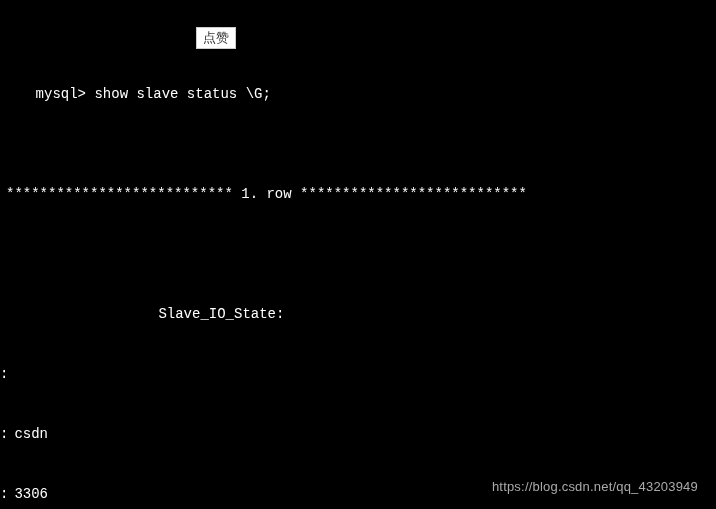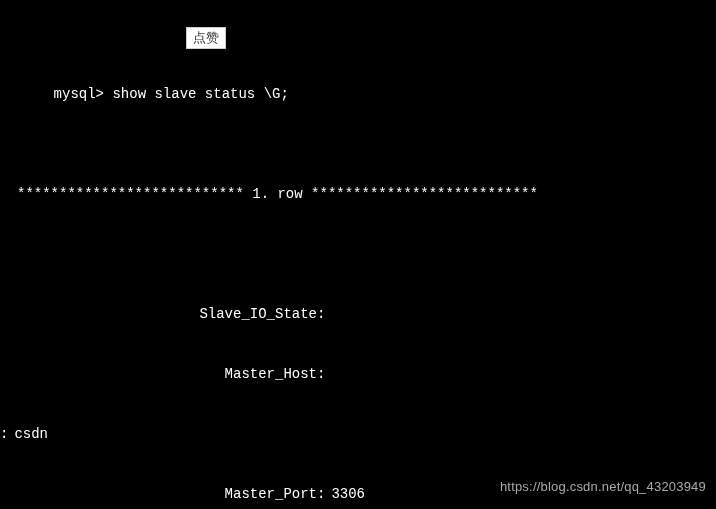--- a/index.html
+++ b/index.html
@@ -13,86 +13,85 @@
     font-size: 14px;
     line-height: 20px;
     overflow: hidden;
     position: relative;
   }
   .terminal {
     padding: 4px 0 0 0;
     white-space: pre;
   }
   .prompt-line {
-    padding-left: 20px;
+    padding-left: 2px;
   }
   .prompt { color: #fff; }
   .cmd { color: #fff; }
   .separator-row {
-    padding-left: 17px;
+    padding-left: 6px;
   }
   .fields {
   }
   .field-row {
     display: flex;
   }
   .field-key {
     display: inline-block;
     width: 276px;
     text-align: right;
     color: #fff;
     padding-right: 0;
-    padding-left: 41px;
   }
   .field-colon {
     color: #fff;
   }
   .field-val {
     color: #fff;
     padding-left: 6px;
   }
   .tooltip {
     position: absolute;
     top: 27px;
-    left: 186px;
+    left: 196px;
     background: #fff;
     color: #333;
     border: 1px solid #ccc;
     font-family: "Microsoft YaHei", Arial, sans-serif;
     font-size: 13px;
     padding: 1px 6px;
     line-height: 18px;
     box-shadow: 0 1px 2px rgba(0,0,0,0.3);
   }
   .watermark {
     position: absolute;
-    right: 10px;
+    right: 18px;
     bottom: 12px;
     color: #aaa;
     font-family: Arial, sans-serif;
     font-size: 13px;
     letter-spacing: 0.2px;
   }
 </style>
 </head>
 <body>
 
 <div class="terminal">
 
   <div class="prompt-line">
     <span class="prompt">mysql&gt;</span> <span class="cmd">show slave status \G;</span>
   </div>
 
   <div class="separator-row"><span>***************************</span> <span>1. row</span> <span>***************************</span></div>
 
   <div class="fields">
     <div class="field-row"><span class="field-key">Slave_IO_State</span><span class="field-colon">:</span><span class="field-val"></span></div>
-    <div class="field-row"><span class="field-key">Master_Host</span><span class="field-colon">:</span></div>
+    <div class="field-row"><span class="field-colon">:</span></div>
     <div class="field-row"><span class="field-colon">:</span><span class="field-val">csdn</span></div>
-    <div class="field-row"><span class="field-key">Master_Port</span><span class="field-colon">:</span><span class="field-val">3306</span></div>
+    <div class="field-row"><span class="field-colon">:</span><span class="field-val">3306</span></div>
     
     
     
     
     
     
     
     
     
     

